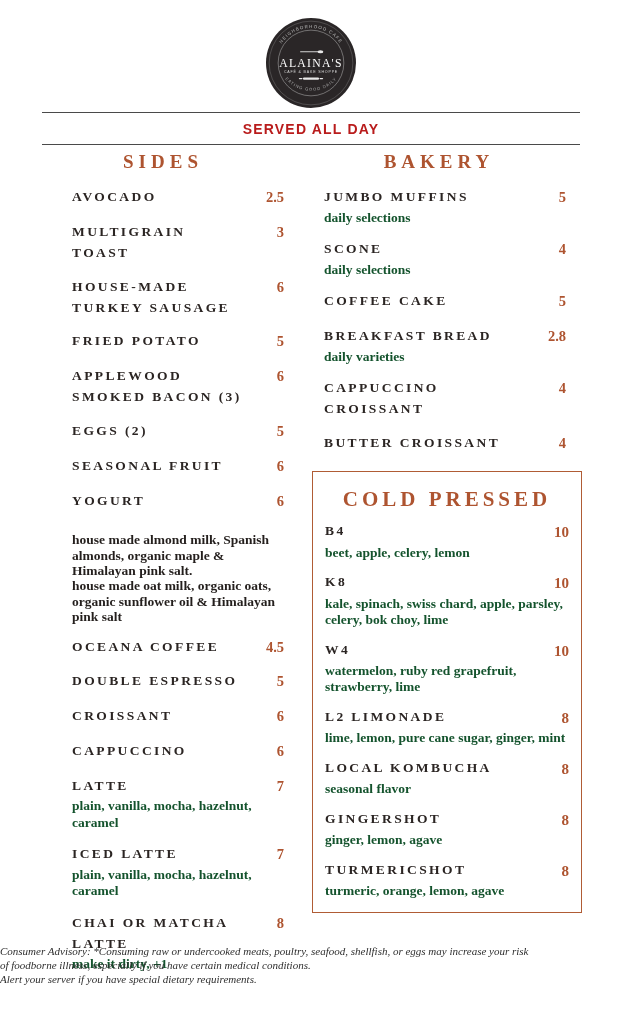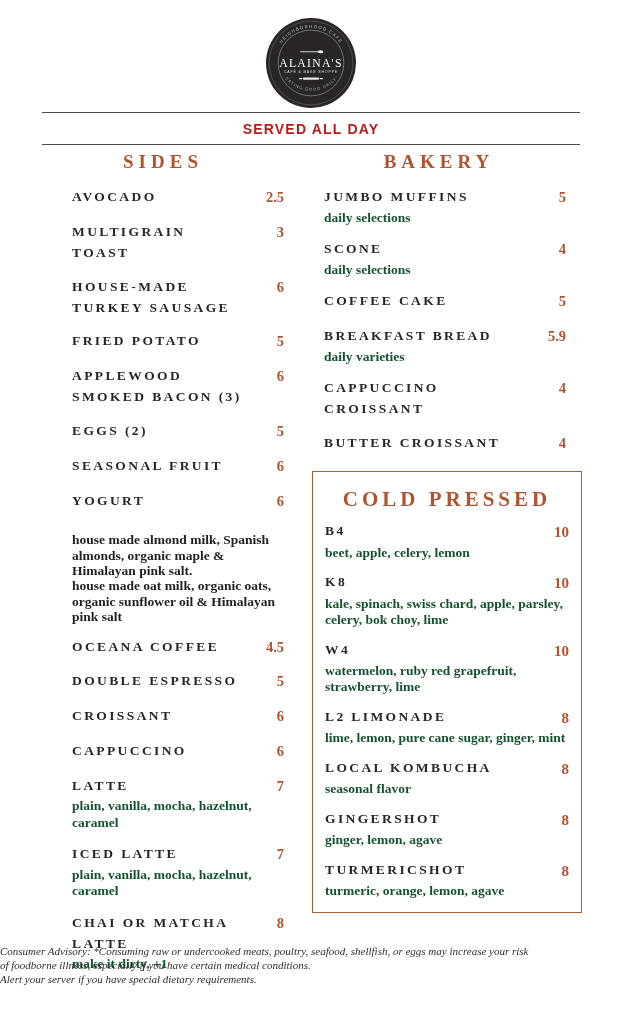--- a/index.html
+++ b/index.html
@@ -242,21 +242,21 @@
         </div>
       <div class="mi">
           <div class="row">
         <span class="nm">COFFEE CAKE</span>
         <span class="pr">5</span>
           </div>
         </div>
       <div class="mi">
           <div class="row">
         <span class="nm">BREAKFAST BREAD</span>
-        <span class="pr">5.9</span>
+        <span class="pr">2.8</span>
           </div>
         <div class="ds">daily varieties</div>
         </div>
       <div class="mi">
           <div class="row">
         <span class="nm">CAPPUCCINO CROISSANT</span>
         <span class="pr">4</span>
           </div>
         </div>
       <div class="mi">

